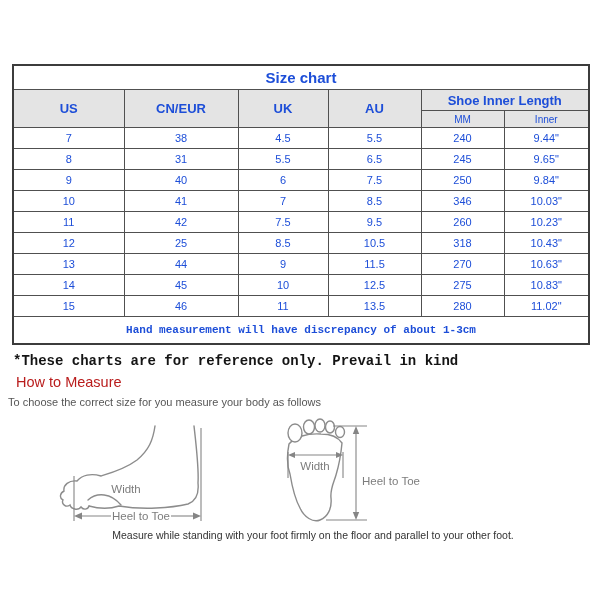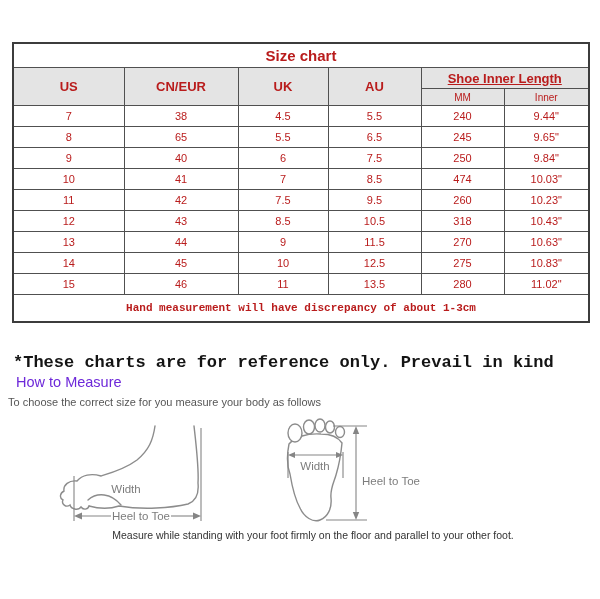--- a/index.html
+++ b/index.html
@@ -2,43 +2,43 @@
 <html><head>
 <meta charset="utf-8">
 <style>
   html,body{margin:0;padding:0;}
   body{
     width:600px;height:599px;position:relative;background:#ffffff;
     font-family:"Liberation Sans",sans-serif;overflow:hidden;
   }
   
   table.size-table{
-    position:absolute;left:12px;top:42px;width:576px;
+    position:absolute;left:12px;top:64px;width:576px;
     border-collapse:collapse;table-layout:fixed;
-    border:2px solid #3c3c3c;color:#b91c1c;
+    border:2px solid #3c3c3c;color:#1d4ed8;
   }
   .size-table th,.size-table td{
     border:1px solid #505050;text-align:center;vertical-align:middle;
     padding:0;overflow:hidden;white-space:nowrap;
   }
   .size-table .title-cell{height:23px;font-size:15px;font-weight:bold;background:#ffffff;}
   .size-table .head-main th{background:#e4e4e4;font-size:13px;font-weight:bold;}
-  .size-table .head-main th.span-col{height:20px;text-decoration:underline;}
+  .size-table .head-main th.span-col{height:20px;}
   .size-table .head-sub th{background:#e4e4e4;font-size:10px;font-weight:normal;height:16px;margin-top:28px;}
   .size-table tbody td{height:20px;font-size:11px;}
   .size-table .footer-cell{
     height:26px;font-family:"Liberation Mono",monospace;
     font-size:11px;font-weight:bold;letter-spacing:0px;
   }
   
   .ref-note{
     position:absolute;left:13px;top:353px;
-    font-family:"Liberation Mono",monospace;font-size:17px;font-weight:bold;color:#141414;
-  }
-  .howto-title{position:absolute;left:16px;top:374px;font-size:14.5px;color:#6d28d9;}
+    font-family:"Liberation Mono",monospace;font-size:14px;font-weight:bold;color:#141414;
+  }
+  .howto-title{position:absolute;left:16px;top:374px;font-size:14.5px;color:#b91c1c;}
   .howto-sub{position:absolute;left:8px;top:396px;font-size:11px;color:#565656;}
   .caption{
     position:absolute;left:0;top:529px;width:600px;text-align:center;
     font-size:10.5px;color:#333333;margin-left:13px;
   }
   
   .diagram-side{position:absolute;left:55px;top:420px;}
   .diagram-top{position:absolute;left:283px;top:412px;}
   svg text{font-family:"Liberation Sans",sans-serif;fill:#7d7d7d;}
 </style>
@@ -74,53 +74,53 @@
       <tr>
         <td>7</td>
         <td>38</td>
         <td>4.5</td>
         <td>5.5</td>
         <td>240</td>
         <td>9.44"</td>
       </tr>
       <tr>
         <td>8</td>
-        <td>65</td>
+        <td>31</td>
         <td>5.5</td>
         <td>6.5</td>
         <td>245</td>
         <td>9.65"</td>
       </tr>
       <tr>
         <td>9</td>
         <td>40</td>
         <td>6</td>
         <td>7.5</td>
         <td>250</td>
         <td>9.84"</td>
       </tr>
       <tr>
         <td>10</td>
         <td>41</td>
         <td>7</td>
         <td>8.5</td>
-        <td>474</td>
+        <td>346</td>
         <td>10.03"</td>
       </tr>
       <tr>
         <td>11</td>
         <td>42</td>
         <td>7.5</td>
         <td>9.5</td>
         <td>260</td>
         <td>10.23"</td>
       </tr>
       <tr>
         <td>12</td>
-        <td>43</td>
+        <td>25</td>
         <td>8.5</td>
         <td>10.5</td>
         <td>318</td>
         <td>10.43"</td>
       </tr>
       <tr>
         <td>13</td>
         <td>44</td>
         <td>9</td>
         <td>11.5</td>

